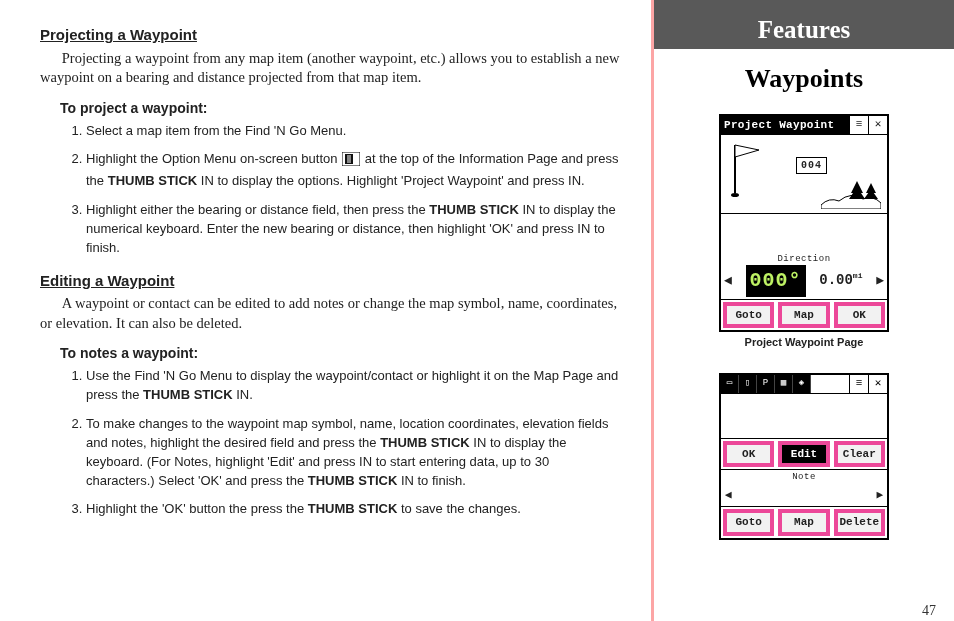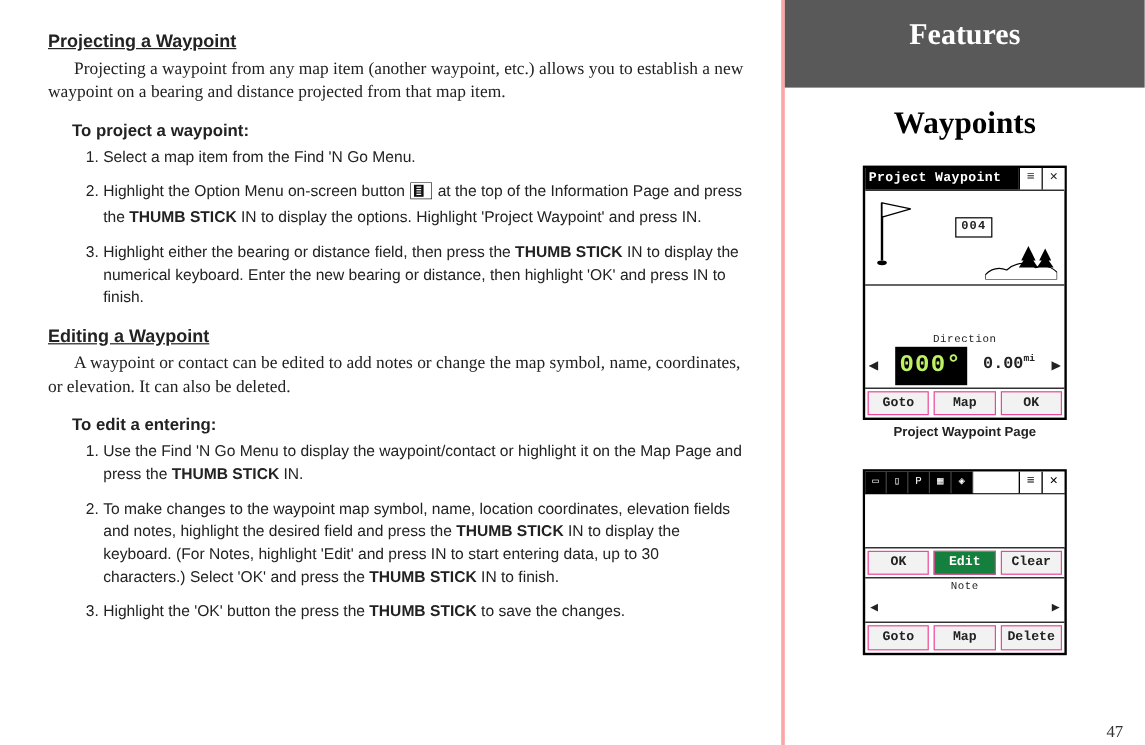--- a/index.html
+++ b/index.html
@@ -30,21 +30,21 @@
     padding: 0 14px 12px 14px;
     position: relative;
   }
   .features-banner {
     background: #595959;
     color: #fff;
     font-family: Georgia, serif;
     font-size: 25px;
     font-weight: bold;
     text-align: center;
-    padding: 11px 0 24px;
+    padding: 11px 0 0;
     margin: 0 -14px 10px -14px;
   }
   .side-title {
     font-family: Georgia, serif;
     font-size: 26px;
     font-weight: bold;
     text-align: center;
     color: #000;
     margin: 10px 0 16px 0;
   }
@@ -172,29 +172,29 @@
   }
   .dir-vals .dist {
     font-weight: bold;
     font-size: 14px;
   }
   .btn-row {
     display: flex;
   }
   .btn-row .b {
     flex: 1;
-    border: 1px solid #ec4899;
+    border: 4px solid #ec4899;
     margin: 2px;
     text-align: center;
     font-weight: bold;
     font-size: 11px;
     padding: 1px 0;
     background: #f2f2f2;
   }
-  .btn-row .b.sel { background: #15803d; color: #fff; }
+  .btn-row .b.sel { background: #000000; color: #fff; }
   .shot-caption {
     text-align: center;
     font-family: Verdana, Arial, sans-serif;
     font-weight: bold;
     font-size: 11px;
     margin: 2px 0 22px;
   }
   .shot-caption.italic {
     font-family: Georgia, serif;
     font-style: italic;
@@ -282,21 +282,21 @@
             </svg></span><span> at the top of the Information Page and press the </span><span class="bold">THUMB STICK</span><span> IN to display the options.  Highlight 'Project Waypoint' and press IN.</span>
       </li>
       <li>
         <span>Highlight either the bearing or distance field, then press the </span><span class="bold">THUMB STICK</span><span> IN to display the numerical keyboard.  Enter the new bearing or distance, then highlight 'OK' and press IN to finish.</span>
       </li>
     </ol>
 
     <p class="sect-heading">Editing a Waypoint</p>
     <p class="body-para">A waypoint or contact can be edited to add notes or change the map symbol, name, coordinates, or elevation.  It can also be deleted.</p>
 
-    <p class="howto">To edit a entering:</p>
+    <p class="howto">To notes a waypoint:</p>
     <ol class="steps">
       <li>
         <span>Use the Find 'N Go Menu to display the waypoint/contact or highlight it on the Map Page and press the </span><span class="bold">THUMB STICK</span><span> IN.</span>
       </li>
       <li>
         <span>To make changes to the waypoint map symbol, name, location coordinates, elevation fields and notes, highlight the desired field and press the </span><span class="bold">THUMB STICK</span><span> IN to display the keyboard.  (For Notes, highlight 'Edit' and press IN to start entering data, up to 30 characters.) Select 'OK' and press the </span><span class="bold">THUMB STICK</span><span> IN to finish.</span>
       </li>
       <li>
         <span>Highlight the 'OK' button the press the </span><span class="bold">THUMB STICK</span><span> to save the changes.</span>
       </li>

